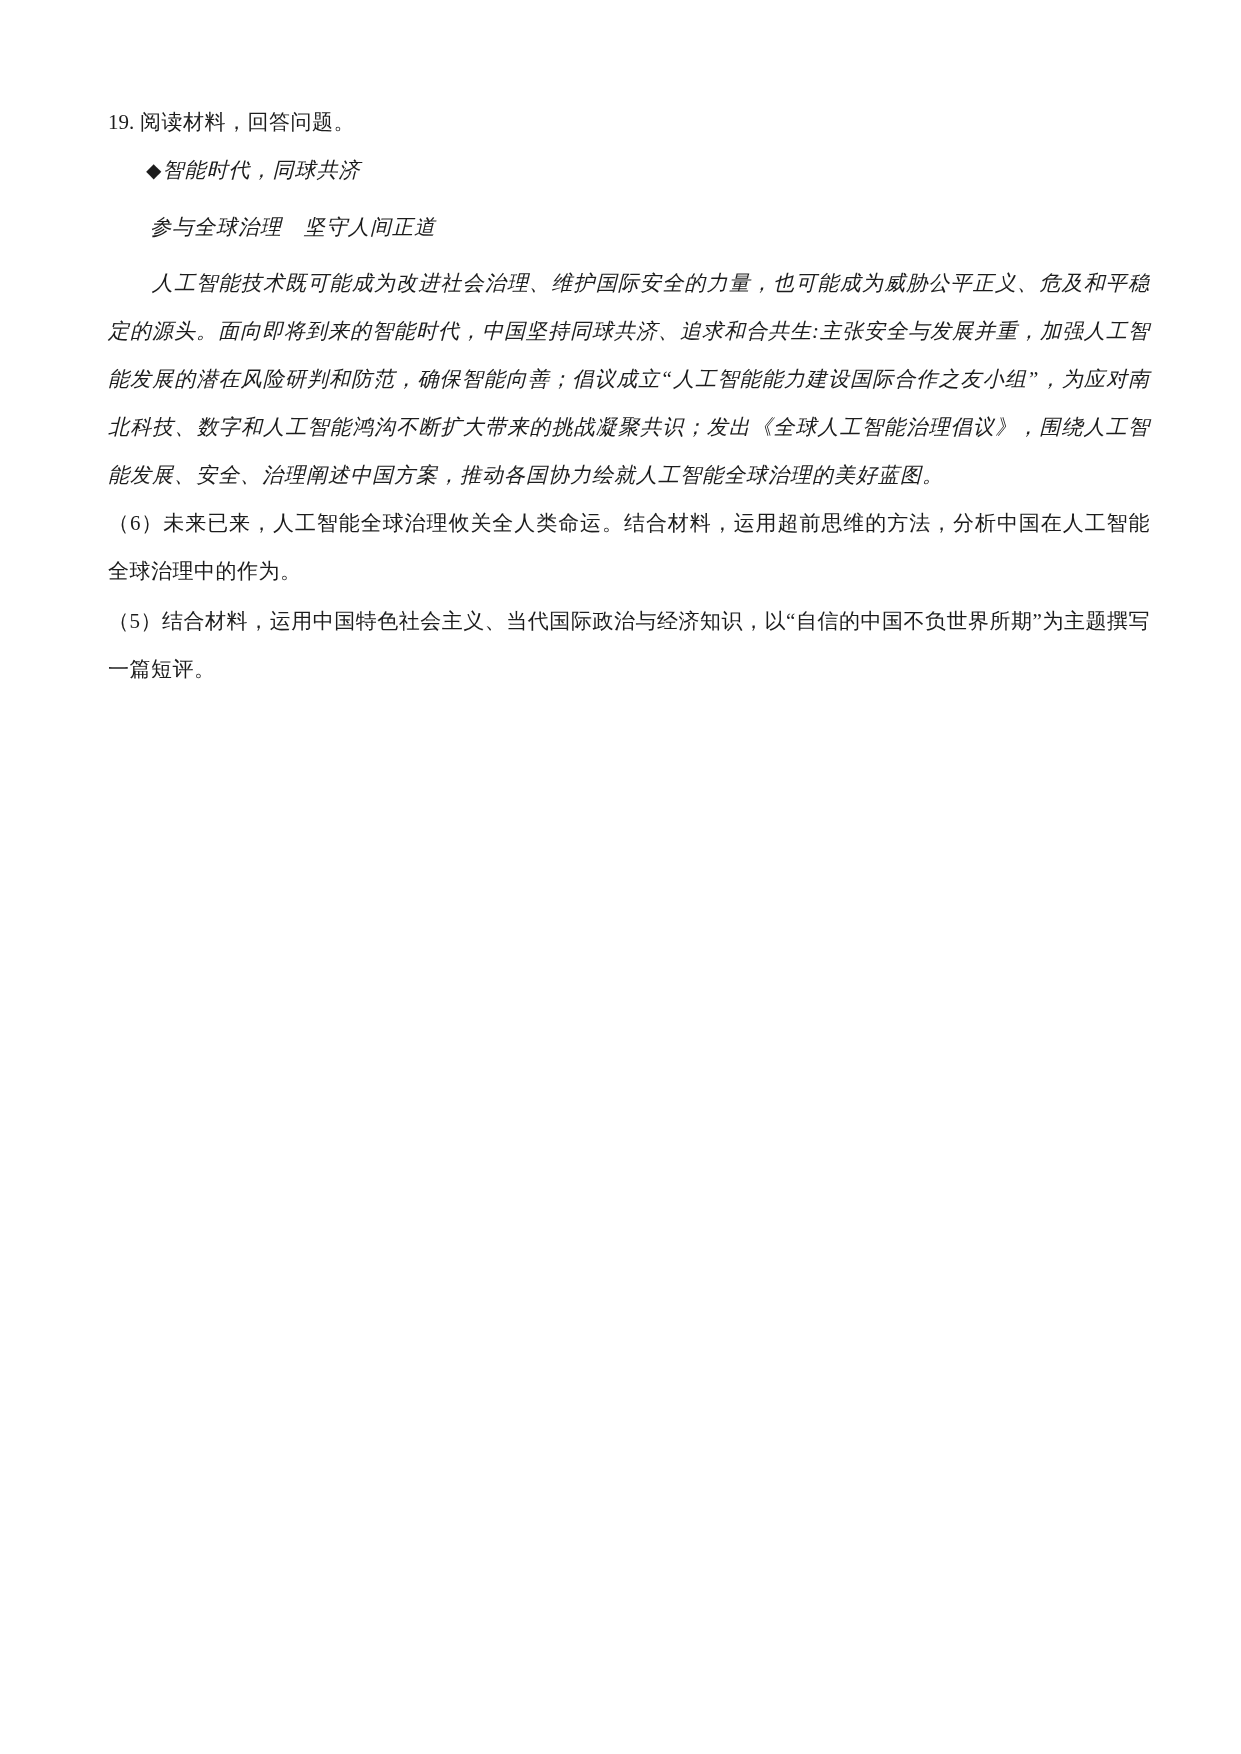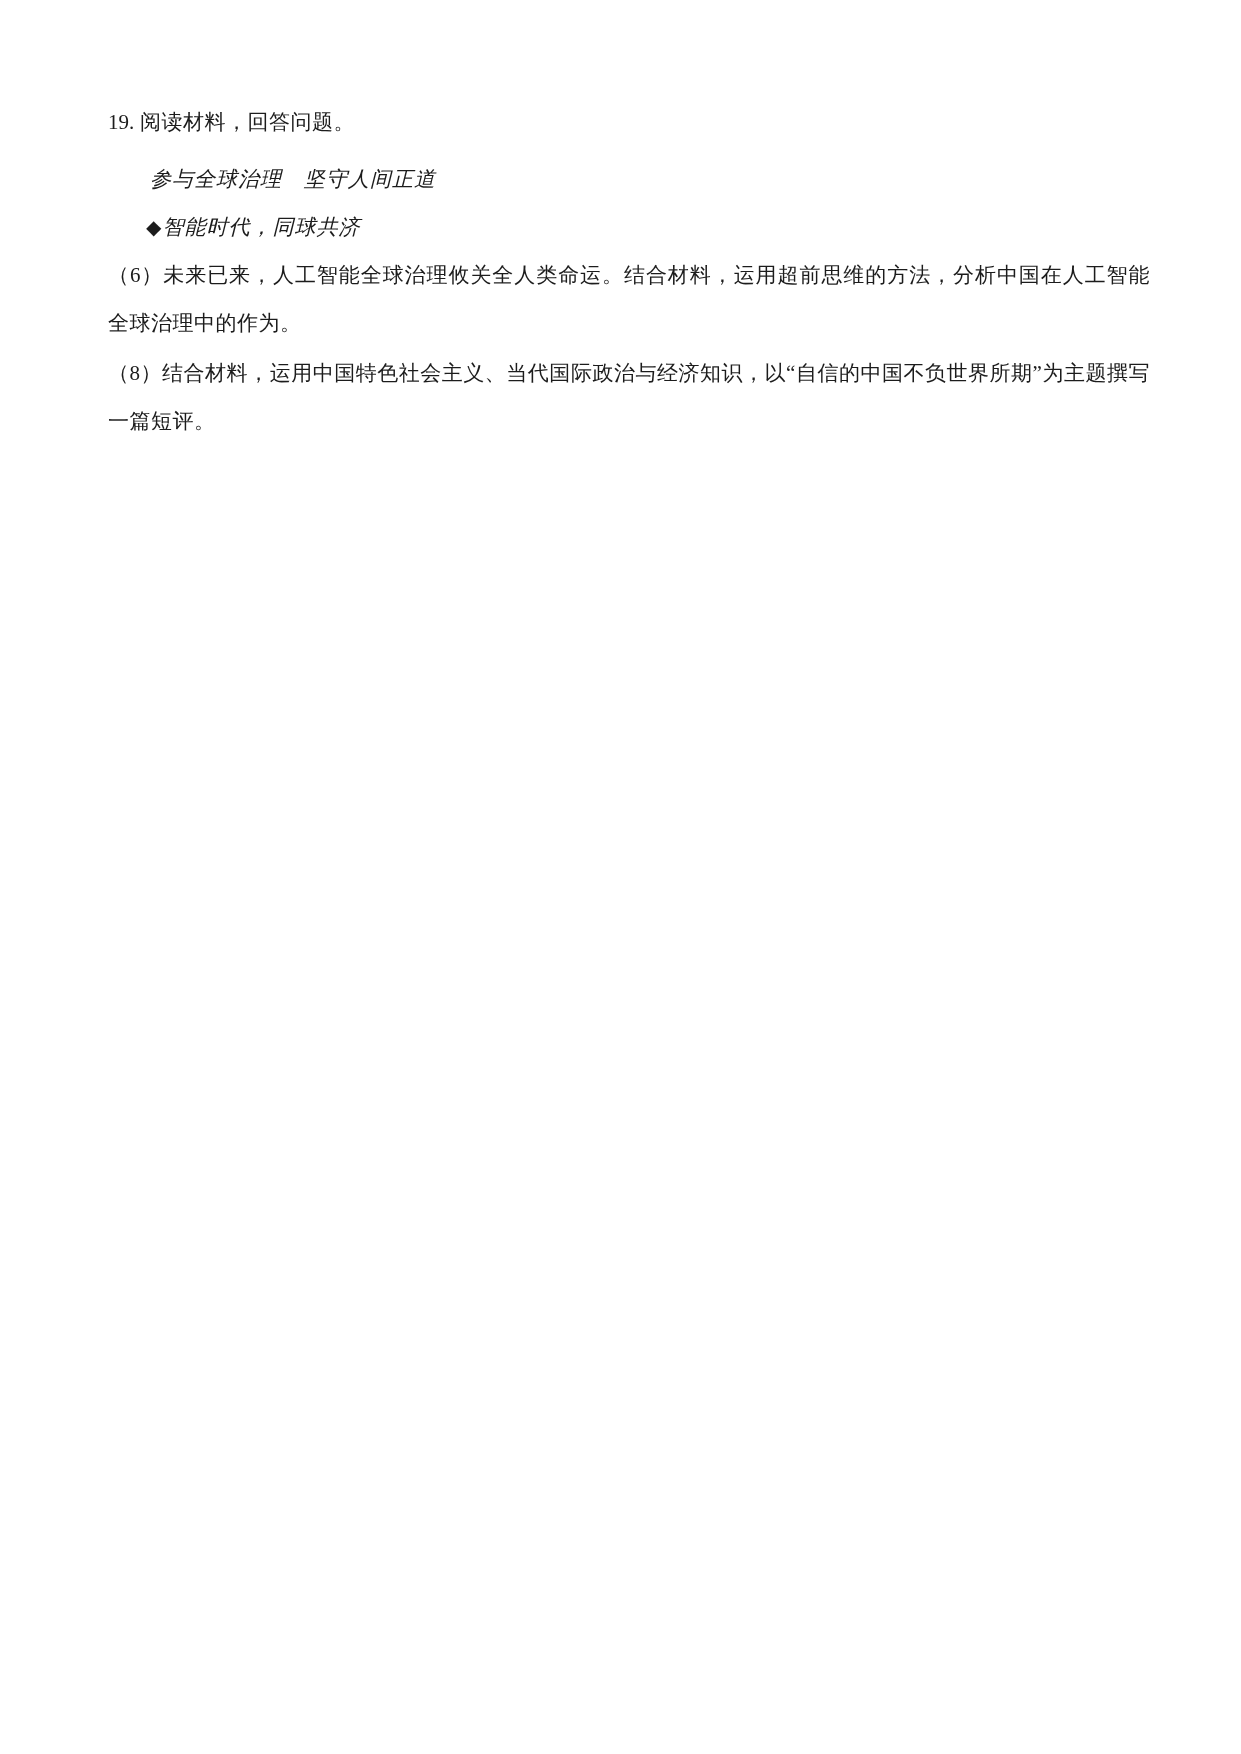--- a/index.html
+++ b/index.html
@@ -60,26 +60,27 @@
   .qnum { letter-spacing: 0; }
 </style>
 </head>
 <body>
 
 <div class="page">
   <div class="content">
 
     <div class="line song"><span class="qnum">19.</span>&nbsp;<span>阅读材料，回答问题。</span></div>
 
+    <div class="line kai section-header"><span class="diamond">◆</span><span>智能时代，同球共济</span></div>
+
     <div class="line kai material-title">参与全球治理　坚守人间正道</div>
 
-    <div class="line kai section-header"><span class="diamond">◆</span><span>智能时代，同球共济</span></div>
-
+    <div class="para kai para-indent mt8">人工智能技术既可能成为改进社会治理、维护国际安全的力量，也可能成为威胁公平正义、危及和平稳定的源头。面向即将到来的智能时代，中国坚持同球共济、追求和合共生:主张安全与发展并重，加强人工智能发展的潜在风险研判和防范，确保智能向善；倡议成立“人工智能能力建设国际合作之友小组”，为应对南北科技、数字和人工智能鸿沟不断扩大带来的挑战凝聚共识；发出《全球人工智能治理倡议》，围绕人工智能发展、安全、治理阐述中国方案，推动各国协力绘就人工智能全球治理的美好蓝图。</div>
 
     <div class="para song">（6）未来已来，人工智能全球治理攸关全人类命运。结合材料，运用超前思维的方法，分析中国在人工智能全球治理中的作为。</div>
 
 
 
-    <div class="para song mt2">（8）结合材料，运用中国特色社会主义、当代国际政治与经济知识，以“自信的中国不负世界所期”为主题撰写一篇短评。</div>
+    <div class="para song mt2">（5）结合材料，运用中国特色社会主义、当代国际政治与经济知识，以“自信的中国不负世界所期”为主题撰写一篇短评。</div>
 
 
   </div>
 </div>
 
 </body></html>

